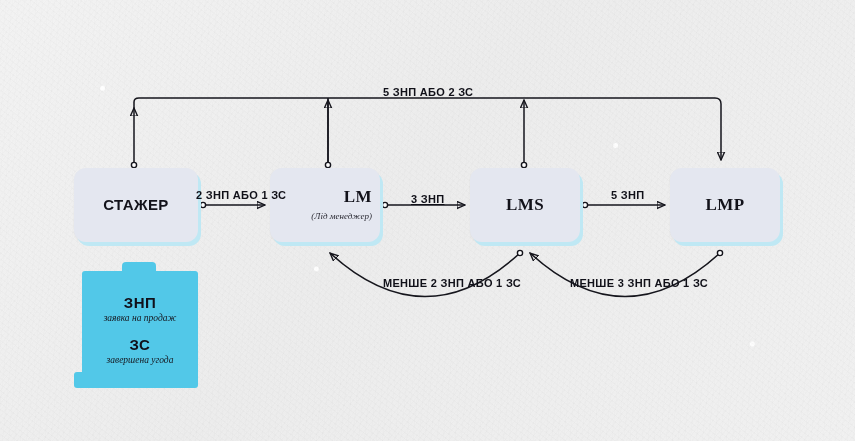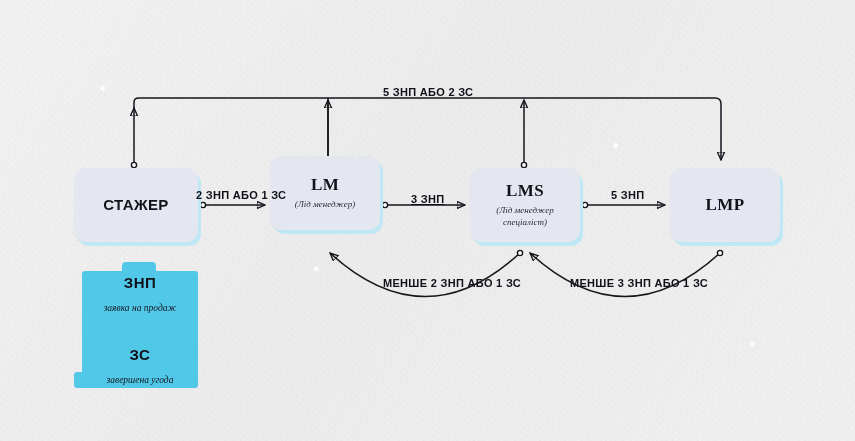--- a/index.html
+++ b/index.html
@@ -54,21 +54,21 @@
     font-style:italic;
     color:#2a2a33;
     line-height:1.35;
     margin-top:3px;
   }
 
   #node-trainee{left:74px;top:168px;width:124px;height:74px;}
   #node-trainee .ttl{font-size:15px;}
   #node-trainee .sub{font-size:8.5px;letter-spacing:.2px;}
 
-  #node-lm{left:270px;top:156px;width:110px;height:74px;}
+  #node-lm{left:270px;top:168px;width:110px;height:74px;align-items:flex-end;}
   #node-lm .ttl{font-size:17px;font-family:"Liberation Serif",serif;font-weight:bold;}
   #node-lm .sub{font-size:9px;}
 
   #node-lms{left:470px;top:168px;width:110px;height:74px;}
   #node-lms .ttl{font-size:17px;font-family:"Liberation Serif",serif;font-weight:bold;}
   #node-lms .sub{font-size:9px;}
 
   #node-lmp{left:670px;top:168px;width:110px;height:74px;}
   #node-lmp .ttl{font-size:17px;font-family:"Liberation Serif",serif;font-weight:bold;}
   #node-lmp .sub{font-size:9px;}
@@ -86,21 +86,21 @@
     position:absolute;left:48px;top:0px;width:34px;height:13px;
     background:#52c8e8;border-radius:4px 4px 0 0;
   }
   #legend .foot{
     position:absolute;left:0px;top:110px;width:18px;height:16px;
     background:#52c8e8;border-radius:3px 0 0 3px;
   }
   #legend .inner{
     position:absolute;left:8px;top:9px;width:116px;height:117px;
     display:flex;flex-direction:column;align-items:center;justify-content:center;
-    text-align:right;gap:12px;
+    text-align:right;gap:2px;
   }
   #legend .code{font-weight:bold;font-size:15px;color:#10101a;letter-spacing:.5px;}
   #legend .desc{font-family:"Liberation Serif",serif;font-style:italic;font-size:9.5px;color:#15151d;}
   #legend .gap{height:9px;}
 
   .lbl{
     position:absolute;
     font-size:11px;font-weight:bold;color:#101018;
     letter-spacing:.3px;white-space:nowrap;
   }
@@ -163,21 +163,20 @@
   <div class="ttl">СТАЖЕР</div>
 </div>
 
 <div class="node" id="node-lm">
   <div class="ttl">LM</div>
   <div class="sub">(Лід менеджер)</div>
 </div>
 
 <div class="node" id="node-lms">
   <div class="ttl">LMS</div>
-  <div class="sub">(Лід менеджер спеціаліст)</div>
 </div>
 
 <div class="node" id="node-lmp">
   <div class="ttl">LMP</div>
 </div>
 
 <div id="legend">
   <div class="tab"></div>
   <div class="board"></div>
   <div class="foot"></div>

